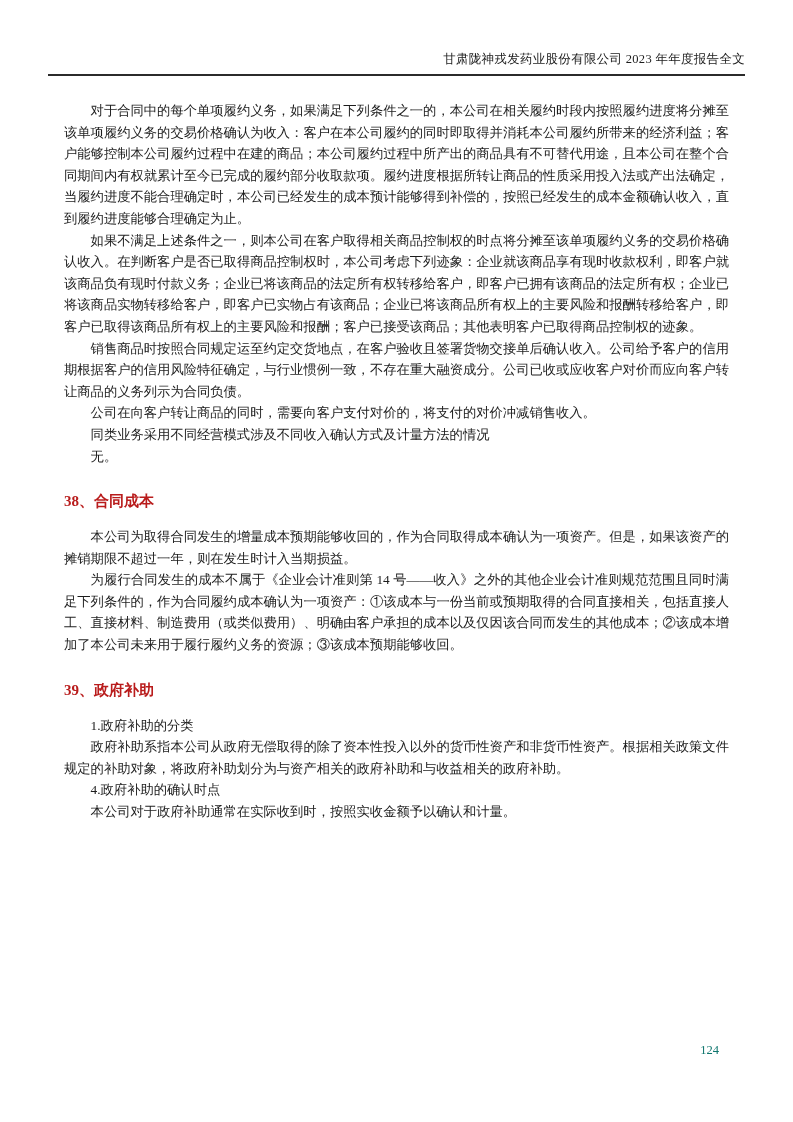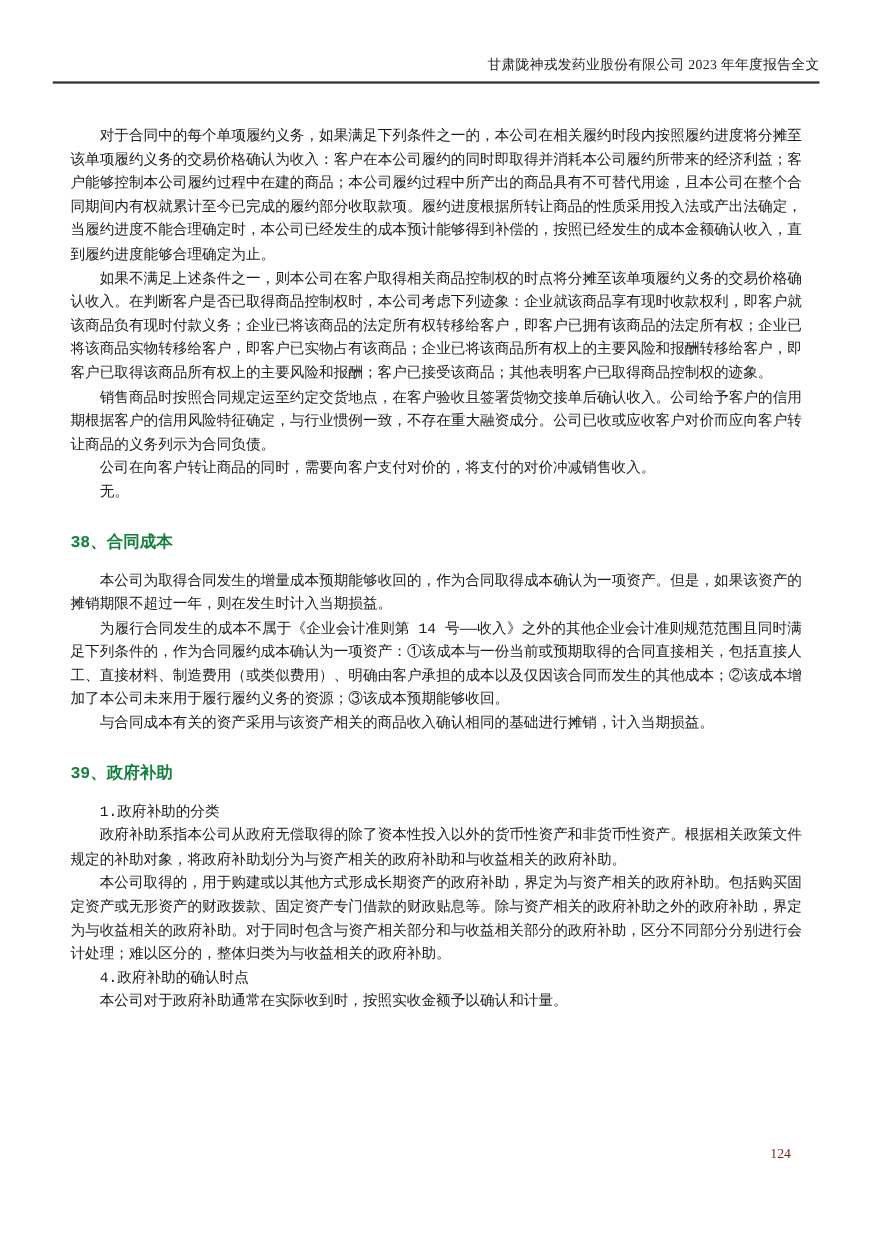--- a/index.html
+++ b/index.html
@@ -25,77 +25,75 @@
     text-align: right;
   }
   .header-title {
     font-size: 12.5px;
     line-height: 15px;
     color: #1c1c1c;
     letter-spacing: 0.3px;
   }
   .page-body {
     margin: 0 64px;
-    padding-top: 37px;
-    font-family: Liberation Mono, monospace;
+    padding-top: 24px;
   }
   .para {
     margin: 0;
     font-size: 13.3px;
     line-height: 21.6px;
     text-align: justify;
     text-indent: 2em;
     color: #1c1c1c;
   }
   .section-heading {
     margin: 25px 0 15px 0;
     font-size: 15px;
     line-height: 19px;
     font-weight: bold;
-    color: #15803d;
+    color: #b91c1c;
     text-indent: 0;
   }
   .page-footer {
     position: absolute;
     top: 1040px;
     right: 74px;
   }
   .page-number {
     font-size: 12.5px;
-    color: #7f1d1d;
+    color: #0f766e;
   }
 </style>
 </head>
 <body>
 
 <div class="page">
 
   <header class="page-header">
     <div class="header-title">甘肃陇神戎发药业股份有限公司 2023 年年度报告全文</div>
   </header>
 
   <main class="page-body">
 
     <p class="para">对于合同中的每个单项履约义务，如果满足下列条件之一的，本公司在相关履约时段内按照履约进度将分摊至该单项履约义务的交易价格确认为收入：客户在本公司履约的同时即取得并消耗本公司履约所带来的经济利益；客户能够控制本公司履约过程中在建的商品；本公司履约过程中所产出的商品具有不可替代用途，且本公司在整个合同期间内有权就累计至今已完成的履约部分收取款项。履约进度根据所转让商品的性质采用投入法或产出法确定，当履约进度不能合理确定时，本公司已经发生的成本预计能够得到补偿的，按照已经发生的成本金额确认收入，直到履约进度能够合理确定为止。</p>
     <p class="para">如果不满足上述条件之一，则本公司在客户取得相关商品控制权的时点将分摊至该单项履约义务的交易价格确认收入。在判断客户是否已取得商品控制权时，本公司考虑下列迹象：企业就该商品享有现时收款权利，即客户就该商品负有现时付款义务；企业已将该商品的法定所有权转移给客户，即客户已拥有该商品的法定所有权；企业已将该商品实物转移给客户，即客户已实物占有该商品；企业已将该商品所有权上的主要风险和报酬转移给客户，即客户已取得该商品所有权上的主要风险和报酬；客户已接受该商品；其他表明客户已取得商品控制权的迹象。</p>
     <p class="para">销售商品时按照合同规定运至约定交货地点，在客户验收且签署货物交接单后确认收入。公司给予客户的信用期根据客户的信用风险特征确定，与行业惯例一致，不存在重大融资成分。公司已收或应收客户对价而应向客户转让商品的义务列示为合同负债。</p>
     <p class="para">公司在向客户转让商品的同时，需要向客户支付对价的，将支付的对价冲减销售收入。</p>
+    <p class="para">同类业务采用不同经营模式涉及不同收入确认方式及计量方法的情况</p>
     <p class="para">无。</p>
 
     <h2 class="section-heading">38、合同成本</h2>
 
     <p class="para">本公司为取得合同发生的增量成本预期能够收回的，作为合同取得成本确认为一项资产。但是，如果该资产的摊销期限不超过一年，则在发生时计入当期损益。</p>
     <p class="para">为履行合同发生的成本不属于《企业会计准则第 14 号——收入》之外的其他企业会计准则规范范围且同时满足下列条件的，作为合同履约成本确认为一项资产：①该成本与一份当前或预期取得的合同直接相关，包括直接人工、直接材料、制造费用（或类似费用）、明确由客户承担的成本以及仅因该合同而发生的其他成本；②该成本增加了本公司未来用于履行履约义务的资源；③该成本预期能够收回。</p>
-    <p class="para">与合同成本有关的资产采用与该资产相关的商品收入确认相同的基础进行摊销，计入当期损益。</p>
 
     <h2 class="section-heading">39、政府补助</h2>
 
     <p class="para">1.政府补助的分类</p>
     <p class="para">政府补助系指本公司从政府无偿取得的除了资本性投入以外的货币性资产和非货币性资产。根据相关政策文件规定的补助对象，将政府补助划分为与资产相关的政府补助和与收益相关的政府补助。</p>
-    <p class="para">本公司取得的，用于购建或以其他方式形成长期资产的政府补助，界定为与资产相关的政府补助。包括购买固定资产或无形资产的财政拨款、固定资产专门借款的财政贴息等。除与资产相关的政府补助之外的政府补助，界定为与收益相关的政府补助。对于同时包含与资产相关部分和与收益相关部分的政府补助，区分不同部分分别进行会计处理；难以区分的，整体归类为与收益相关的政府补助。</p>
     <p class="para">4.政府补助的确认时点</p>
     <p class="para">本公司对于政府补助通常在实际收到时，按照实收金额予以确认和计量。</p>
 
   </main>
 
   <footer class="page-footer">
     <span class="page-number">124</span>
   </footer>
 
 </div>

